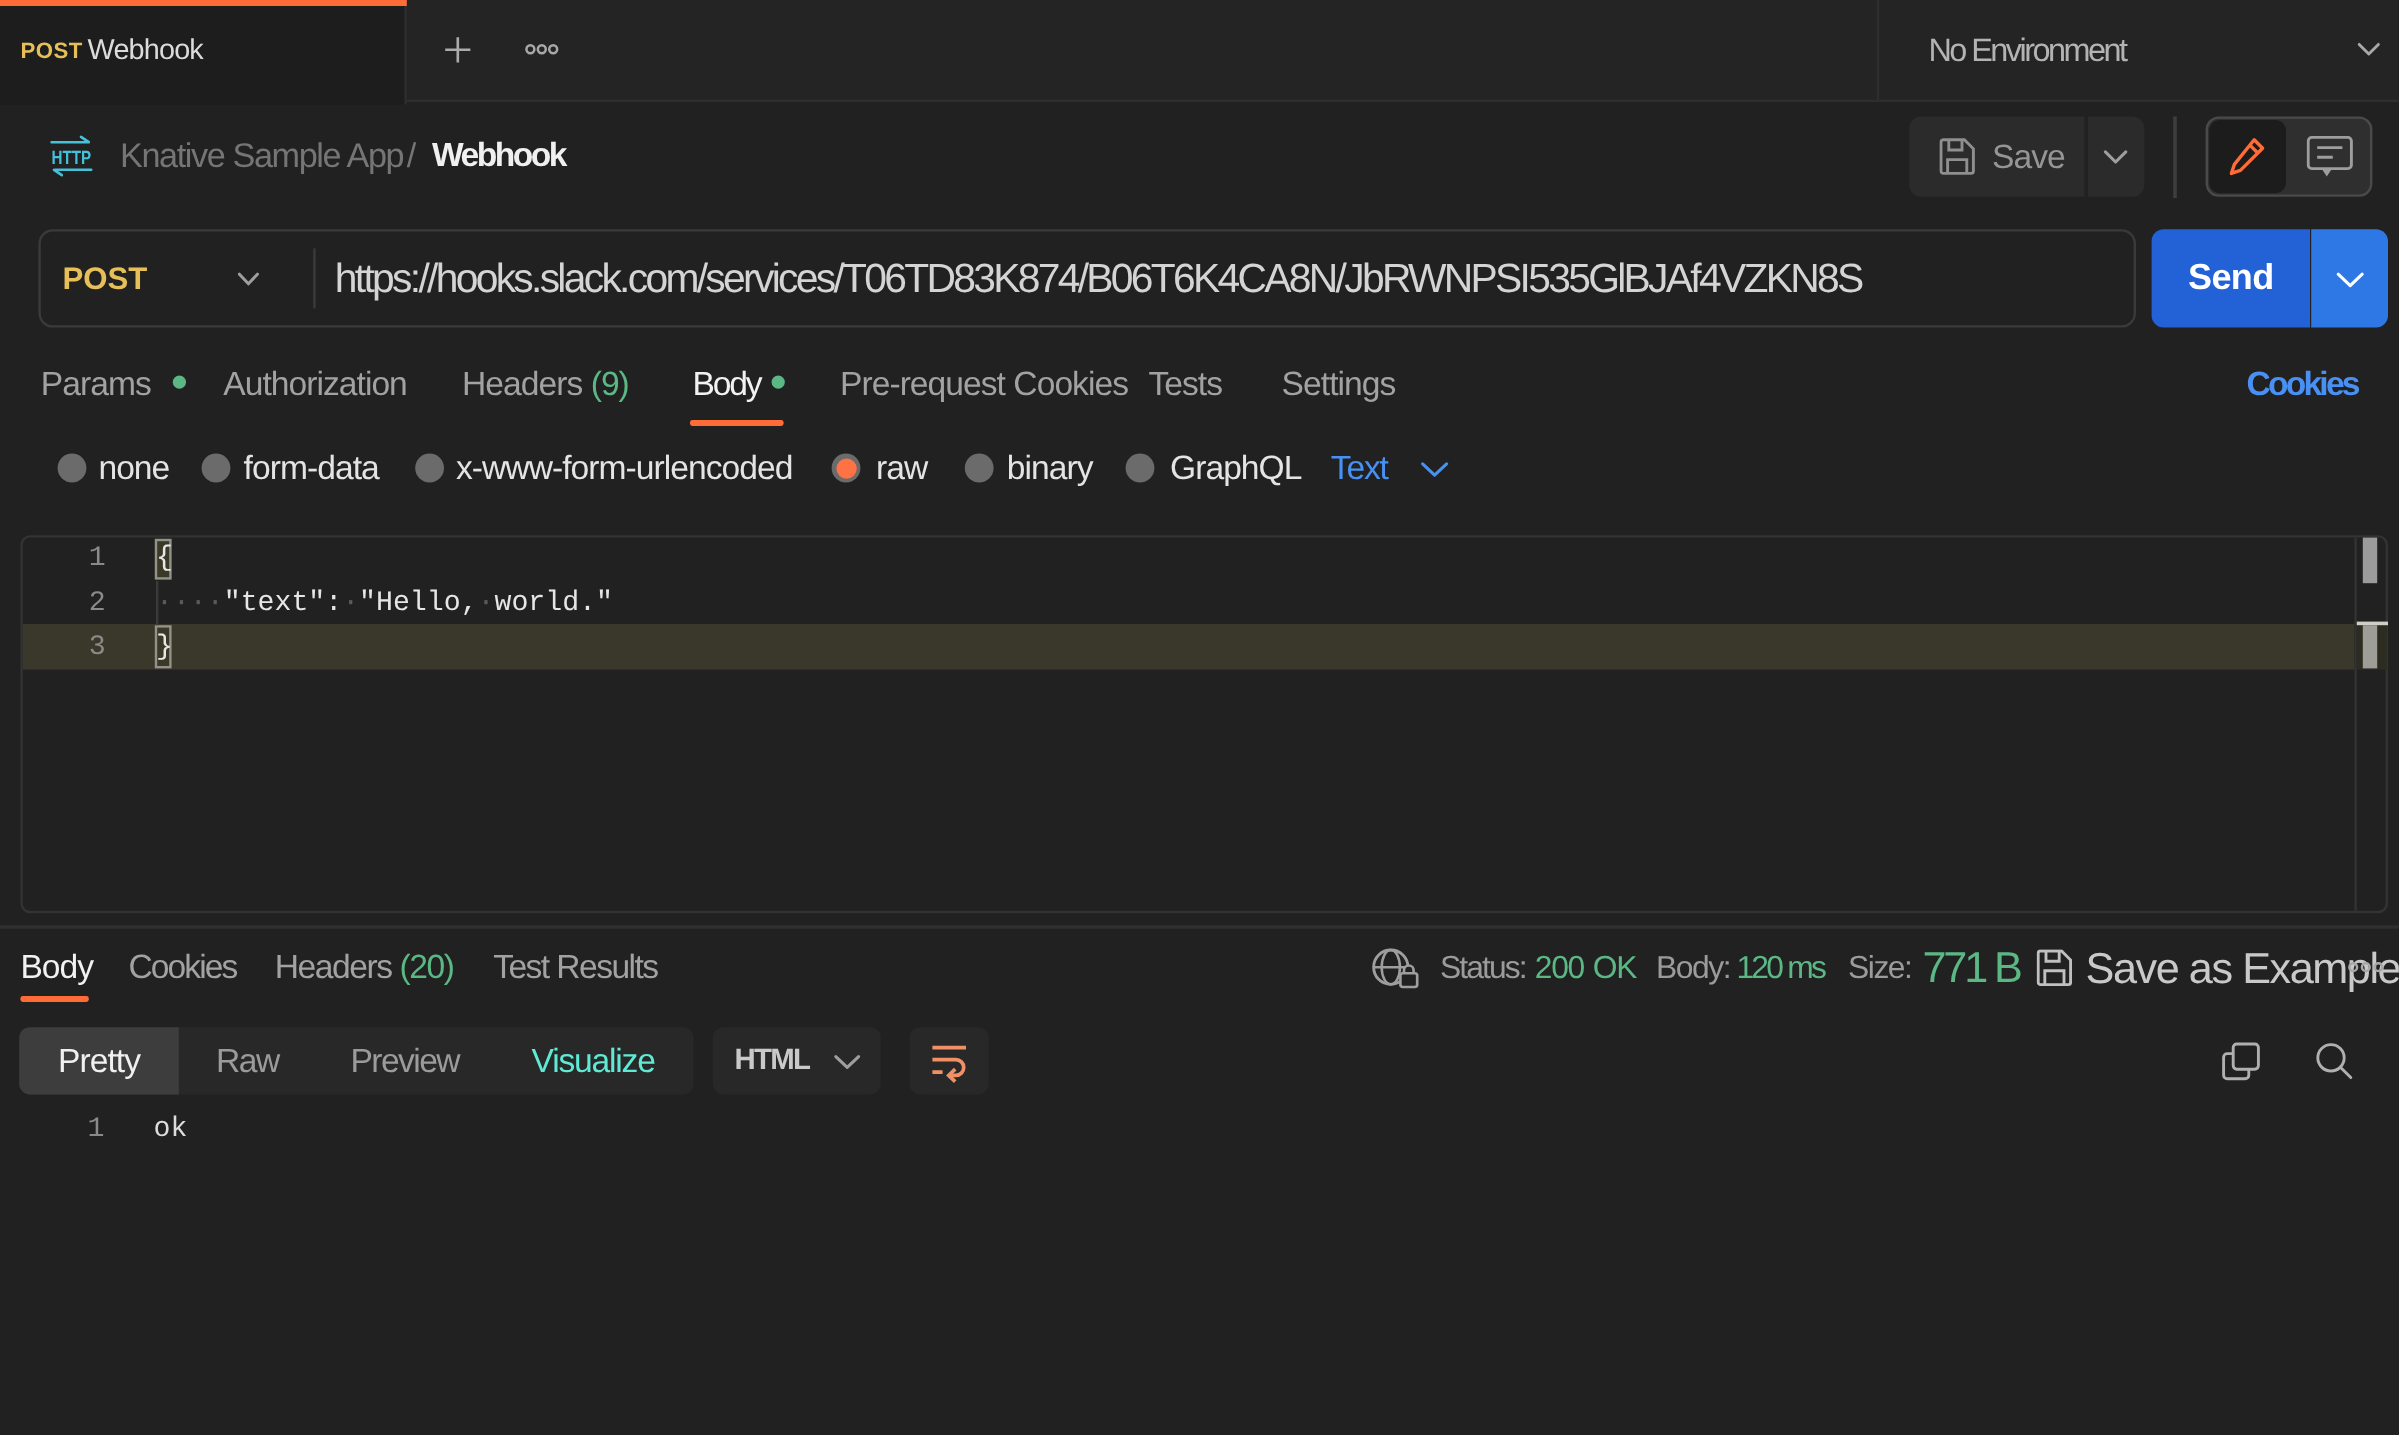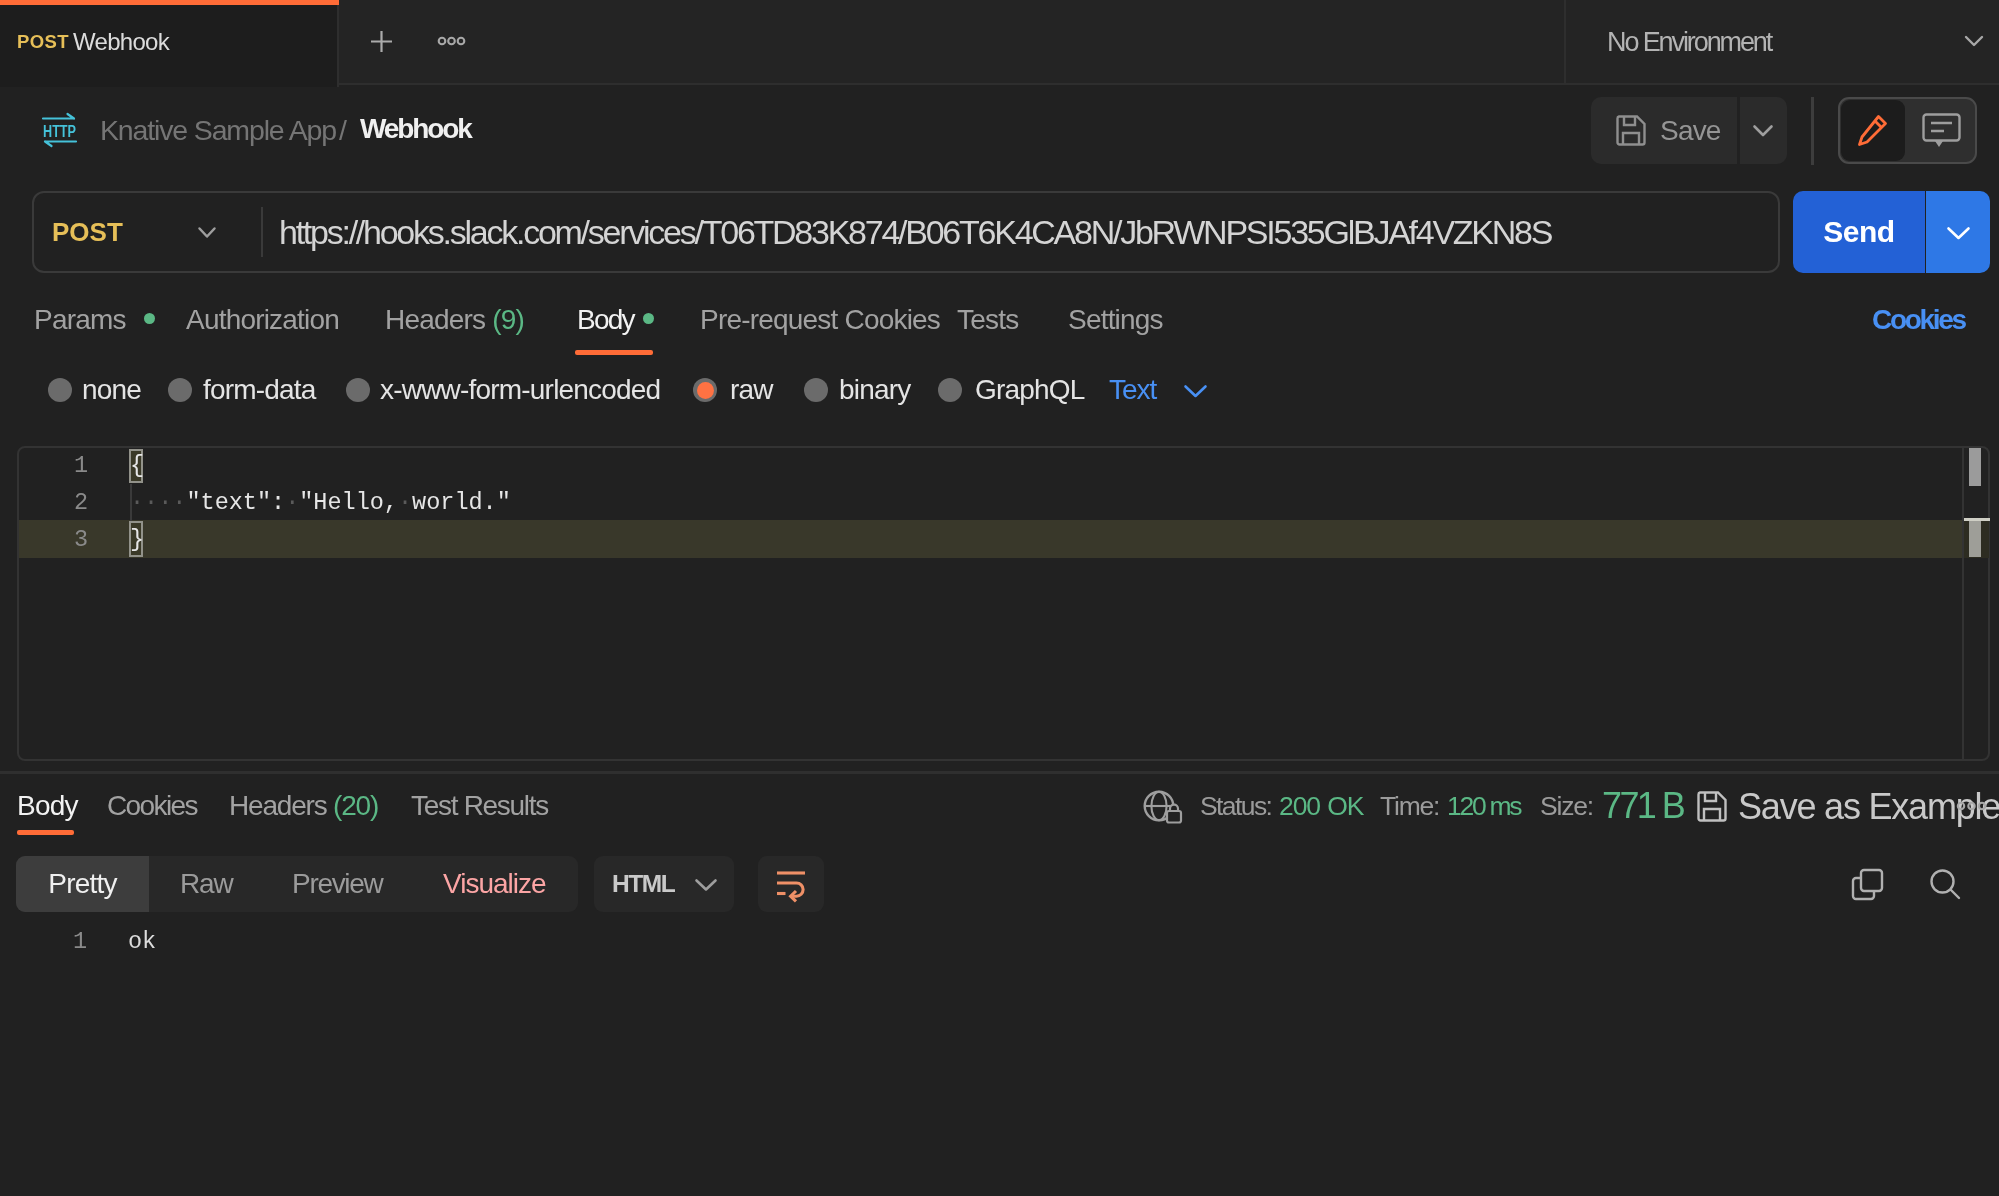--- a/index.html
+++ b/index.html
@@ -149,42 +149,42 @@
 
 <svg class="abs" style="left:1142px;top:789px;" width="44" height="39" viewBox="0 0 44 39">
   <circle cx="17" cy="17" r="14.3" stroke="#9e9e9e" stroke-width="2.4" fill="none"></circle>
   <ellipse cx="17" cy="17" rx="7.6" ry="14.3" stroke="#9e9e9e" stroke-width="2.1" fill="none"></ellipse>
   <path d="M2.7 17 H31.3" stroke="#9e9e9e" stroke-width="2.1" fill="none"></path>
   <path d="M28 22 V19.6 A4 4 0 0 1 36 19.6 V22" stroke="#9e9e9e" stroke-width="2.2" fill="#212121"></path>
   <rect x="25" y="22" width="14" height="11.5" rx="2" fill="#212121" stroke="#9e9e9e" stroke-width="2.2"></rect>
 </svg>
 <div class="lbl" style="left:1200px;top:790px;font-size:26.5px;letter-spacing:-1.6px;color:#9b9b9b;">Status:</div>
 <div class="lbl" style="left:1279px;top:790px;font-size:26.5px;letter-spacing:-1.1px;color:#5bb885;">200  OK</div>
-<div class="lbl" style="left:1380px;top:790px;font-size:26.5px;letter-spacing:-1.2px;color:#9b9b9b;">Time:</div>
+<div class="lbl" style="left:1380px;top:790px;font-size:26.5px;letter-spacing:-1.2px;color:#9b9b9b;">Body:</div>
 <div class="lbl" style="left:1447px;top:790px;font-size:26.5px;letter-spacing:-2.3px;color:#5bb885;">120 ms</div>
 <div class="lbl" style="left:1540px;top:790px;font-size:26.5px;letter-spacing:-1.2px;color:#9b9b9b;">Size:</div>
 <div class="lbl" style="left:1602px;top:790px;font-size:36px;letter-spacing:-2.6px;color:#5bb885;">771 B</div>
 <svg class="abs" style="left:1697px;top:791px;" width="30" height="31" viewBox="0 0 30 31">
   <path d="M3 1.5 H21 L28.5 9 V27.5 A2 2 0 0 1 26.5 29.5 H3.5 A2 2 0 0 1 1.5 27.5 V3.5 A2 2 0 0 1 3 1.5 Z" stroke="#c0c0c0" stroke-width="2.4" fill="none"></path>
   <path d="M8 1.5 V10 H19 V1.5" stroke="#c0c0c0" stroke-width="2.4" fill="none"></path>
   <path d="M7 29 V18 H23 V29" stroke="#c0c0c0" stroke-width="2.4" fill="none"></path>
 </svg>
 <div class="lbl" style="left:1738px;top:791px;font-size:36px;color:#c9c9c9;letter-spacing:-1.2px;">Save as Example</div>
 <svg class="abs" style="left:1955px;top:799px;" width="38" height="14" viewBox="0 0 38 14">
   <circle cx="6" cy="7" r="3.2" stroke="#a8a8a8" stroke-width="2.1" fill="none"></circle>
   <circle cx="16.5" cy="7" r="3.2" stroke="#a8a8a8" stroke-width="2.1" fill="none"></circle>
   <circle cx="27" cy="7" r="3.2" stroke="#a8a8a8" stroke-width="2.1" fill="none"></circle>
 </svg>
 
 <div class="abs" style="left:16px;top:856px;width:562px;height:56px;background:#282828;border-radius:9px;"></div>
 <div class="abs" style="left:16px;top:856px;width:133px;height:56px;background:#3d3d3d;border-radius:9px 0 0 9px;"></div>
 <div class="lbl" style="left:16px;top:868px;width:133px;text-align:center;color:#f0f0f0;">Pretty</div>
 <div class="lbl" style="left:180px;top:868px;color:#9b9b9b;letter-spacing:-1.2px;">Raw</div>
 <div class="lbl" style="left:292px;top:868px;color:#9b9b9b;letter-spacing:-1.3px;">Preview</div>
-<div class="lbl" style="left:443px;top:868px;color:#fca5a5;letter-spacing:-1px;">Visualize</div>
+<div class="lbl" style="left:443px;top:868px;color:#5eead4;letter-spacing:-1px;">Visualize</div>
 <div class="abs" style="left:594px;top:856px;width:140px;height:56px;background:#282828;border-radius:9px;"></div>
 <div class="abs" style="left:612px;top:870px;height:28px;line-height:28px;font-size:24.5px;font-weight:700;letter-spacing:-1.4px;color:#c9c9c9;">HTML</div>
 <svg class="abs" style="left:694px;top:878px;" width="24" height="14" viewBox="0 0 24 14">
   <path d="M2.5 2.5 L12 11.5 L21.5 2.5" stroke="#9e9e9e" stroke-width="2.6" fill="none" stroke-linecap="round" stroke-linejoin="round"></path>
 </svg>
 <div class="abs" style="left:758px;top:856px;width:66px;height:56px;background:#282828;border-radius:9px;"></div>
 <svg class="abs" style="left:776px;top:870px;" width="31" height="33" viewBox="0 0 31 33">
   <path d="M1 3 H29" stroke="#ef9067" stroke-width="3.1" fill="none"></path>
   <path d="M1 13 H20.5 A6.6 6.6 0 0 1 20.5 26.2 H16" stroke="#ef9067" stroke-width="3.1" fill="none"></path>
   <path d="M1 23.5 H9.5" stroke="#ef9067" stroke-width="3.1" fill="none"></path>

